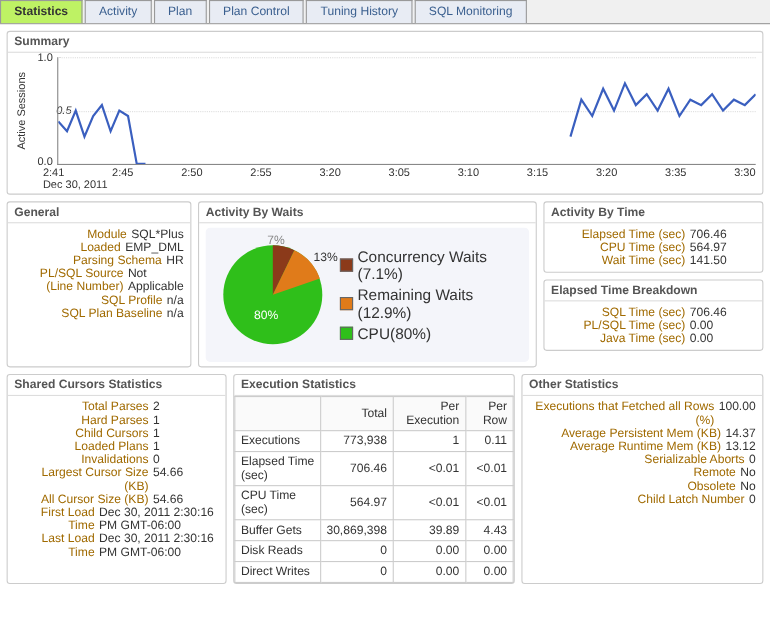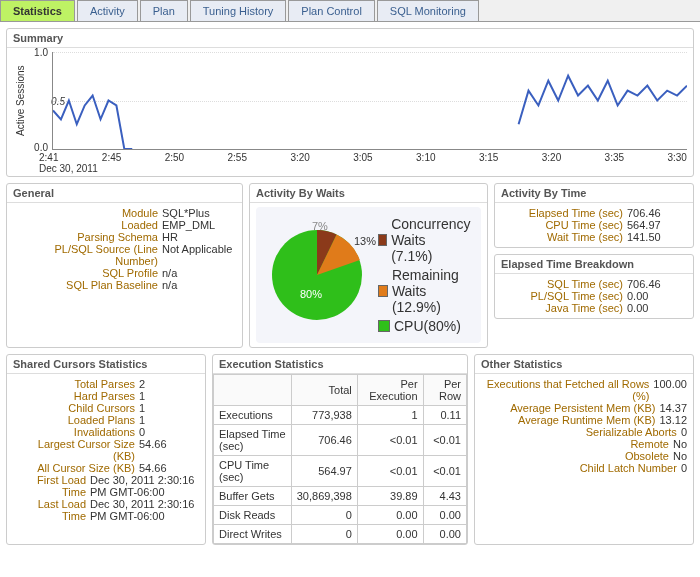--- a/index.html
+++ b/index.html
@@ -43,22 +43,22 @@
 table.exec td:first-child { text-align: left; }
 svg.line { position: absolute; top: 0; left: 0; width: 100%; height: 100%; }
 </style>
 </head>
 <body>
 
 <div class="tabs">
   <div class="tab active">Statistics</div>
   <div class="tab">Activity</div>
   <div class="tab">Plan</div>
+  <div class="tab">Plan Control</div>
   <div class="tab">Tuning History</div>
-  <div class="tab">Plan Control</div>
   <div class="tab">SQL Monitoring</div>
 </div>
 
 <div class="section">
   <div class="section-title">Summary</div>
   <div class="summary-body">
     <div class="chart-wrap">
       <div class="yaxis-label">Active Sessions</div>
       <div style="position:relative; width:24px;">
         <div class="ytick" style="top:-5px; left:0;">1.0</div>
@@ -85,21 +85,21 @@
       <span>3:15</span>
       <span>3:20</span>
       <span>3:35</span>
       <span>3:30</span>
     </div>
     <div class="xdate">Dec 30, 2011</div>
   </div>
 </div>
 
 <div class="row3">
-  <div class="panel" style="width:237px;">
+  <div class="panel" style="width:168px;">
     <div class="panel-title">General</div>
     <div class="panel-body" id="general-body">
         <div class="kv ">
           <div class="k">Module</div>
           <div class="v">SQL*Plus</div>
         </div>
         <div class="kv ">
           <div class="k">Loaded</div>
           <div class="v">EMP_DML</div>
         </div>

